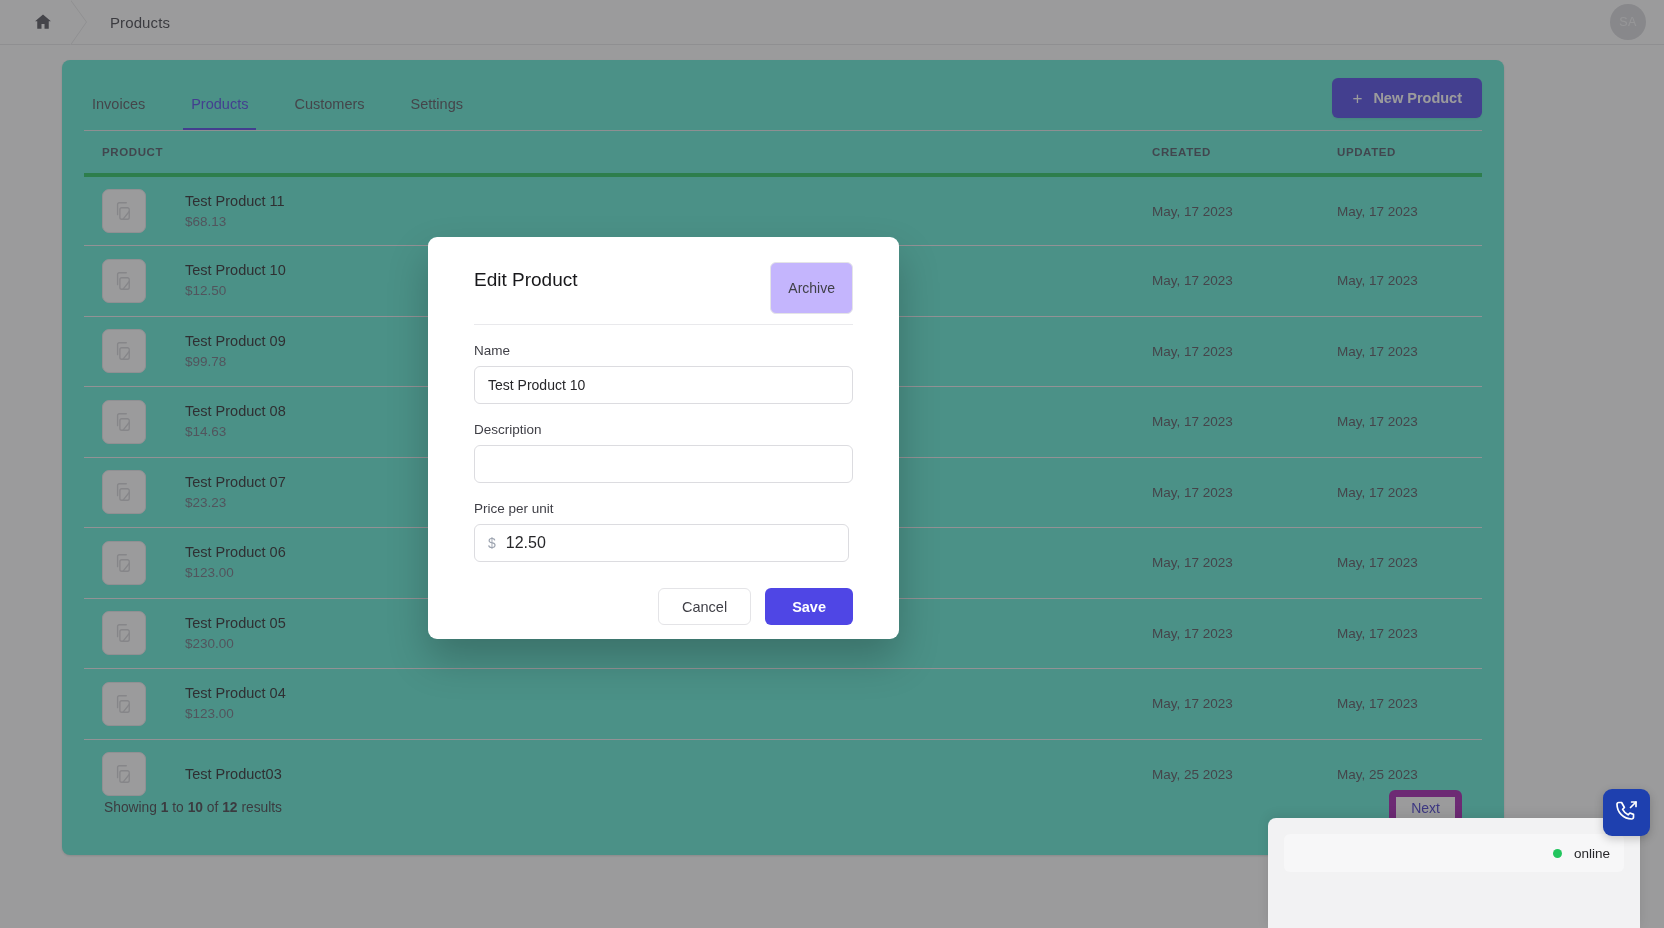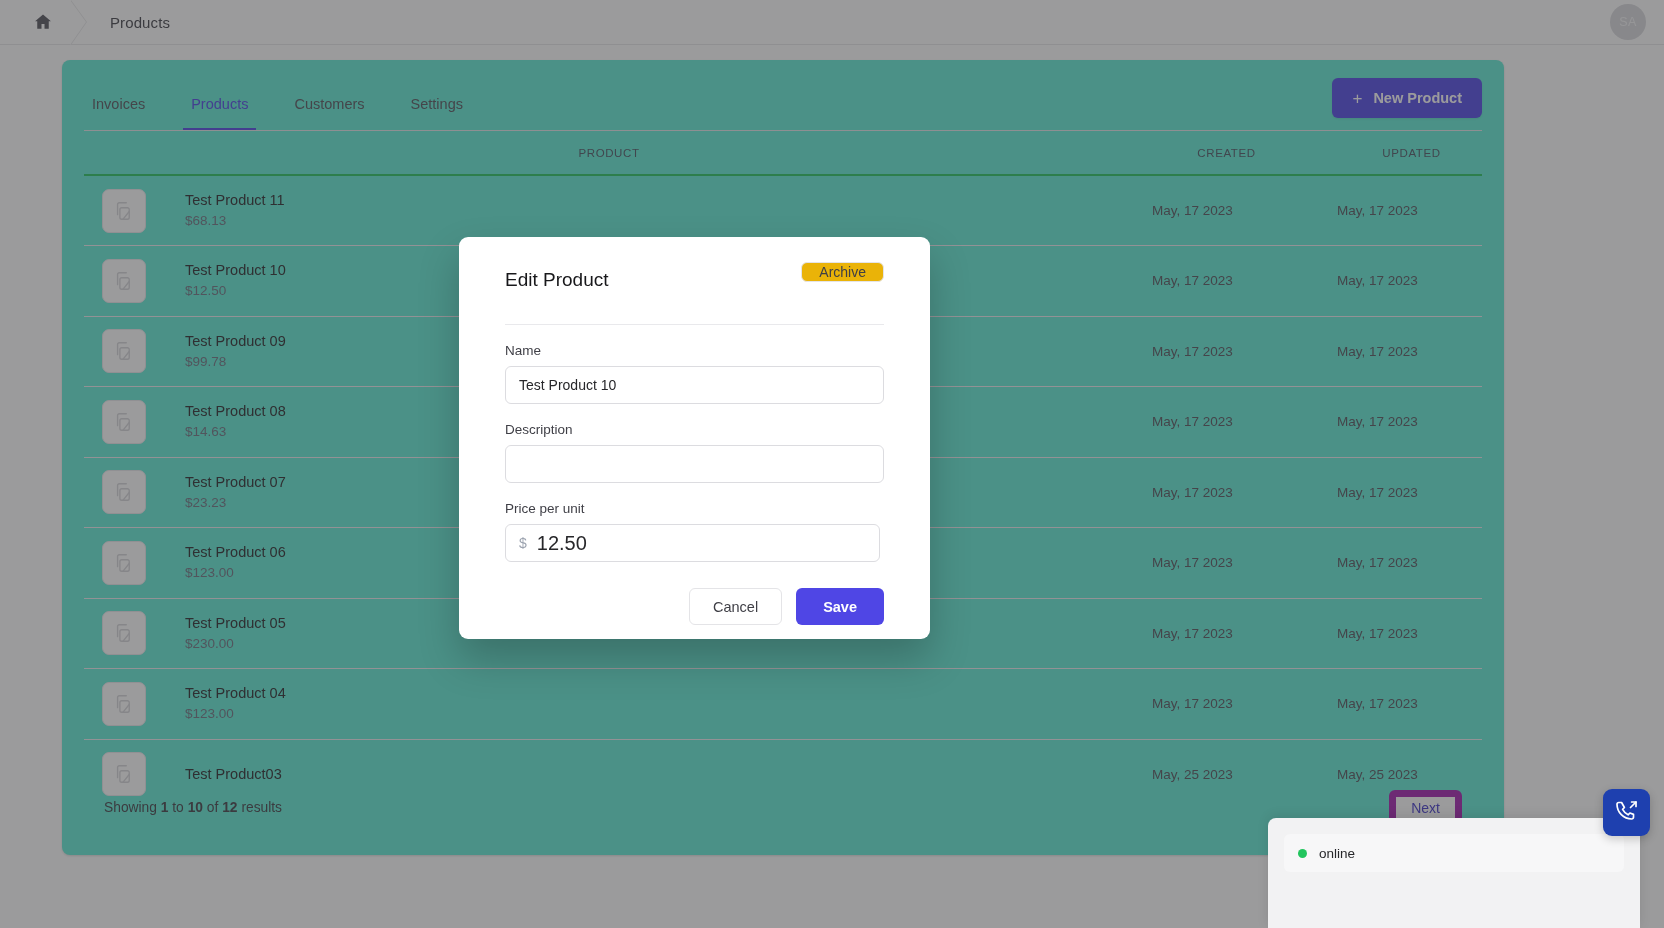--- a/index.html
+++ b/index.html
@@ -99,23 +99,23 @@
   .table-wrap {
     position: relative;
     margin: 0 22px;
     border-top: 1px solid #e5e7eb;
     height: 672px;
     overflow: hidden;
   }
   table { width: 100%; border-collapse: collapse; table-layout: fixed; }
   thead th {
     height: 44px;
-    font-size: 11.5px; font-weight: 400; letter-spacing: .6px;
-    color: #4b5563; text-align: center;
-    border-bottom: 2px solid #22c55e;
+    font-size: 11.5px; font-weight: 700; letter-spacing: .6px;
+    color: #4b5563; text-align: left;
+    border-bottom: 4px solid #22c55e;
     padding: 0 18px;
     vertical-align: middle;
   }
   th.col-product { width: 1050px; }
   th.col-created { width: 185px; }
   th.col-updated { width: 185px; }
   tbody tr { height: 70.5px; border-bottom: 1px solid #ededf0; }
   tbody td { padding: 0 18px; vertical-align: middle; }
   .prod-cell { display: flex; align-items: center; gap: 39px; }
   .thumb {
@@ -152,30 +152,29 @@
   }
 
   
   .modal {
     position: absolute; left: 428px; top: 237px;
     width: 471px; height: 402px;
     background: #fff; border-radius: 9px;
     box-shadow: 0 20px 40px rgba(0,0,0,.22);
     z-index: 60;
     padding: 25px 46px 0 46px;
-    margin-left: 31px;
   }
   .modal-head {
     display: flex; align-items: flex-start; justify-content: space-between;
     height: 52px;
   }
   .modal-title { font-size: 19px; color: #18181b; padding-top: 7px; }
   .archive-btn {
-    height: 20px; padding: 0 17px;
-    background: #eab308; color: #3f3f46;
+    height: 52px; padding: 0 17px;
+    background: #c4b5fd; color: #3f3f46;
     border: 1px solid #e4e4e7; border-radius: 6px;
     font-size: 14px; cursor: pointer;
   }
   .modal-divider { height: 1px; background: #e9e9ec; margin: 10px 0 0 0; }
 
   .field { padding-top: 18px; }
   .field-label {
     display: block;
     font-size: 13.5px; color: #3f3f46; margin-bottom: 8px;
   }
@@ -191,21 +190,21 @@
   .input::placeholder { color: #a1a1aa; }
   .price-wrap {
     width: 375px; height: 38px;
     border: 1px solid #dcdce0; border-radius: 6px;
     display: flex; align-items: center; padding: 0 13px; gap: 10px;
     background: #fff;
   }
   .currency { font-size: 14px; color: #9ca3af; }
   .price-input {
     flex: 1; border: none; outline: none;
-    font-size: 20px; color: #27272a;
+    font-size: 16px; color: #27272a;
     font-family: "Liberation Sans", sans-serif;
     background: transparent;
   }
   .modal-actions {
     display: flex; justify-content: flex-end; gap: 14px;
     padding-top: 26px;
   }
   .cancel-btn {
     height: 37px; padding: 0 23px;
     background: #fff; color: #3f3f46;
@@ -233,21 +232,21 @@
     width: 372px; height: 110px;
     background: #f2f2f3;
     border-radius: 8px 8px 0 0;
     box-shadow: 0 -2px 12px rgba(0,0,0,.10);
     z-index: 65;
     padding: 16px;
   }
   .status-row {
     display: flex; align-items: center; gap: 12px;
     height: 38px; padding: 0 14px;
-    background: #f7f7f8; border-radius: 6px;
+    background: #f7f7f8; border-radius: 6px; justify-content: flex-end;
   }
   .green-dot { width: 9px; height: 9px; border-radius: 50%; background: #22c55e; flex: none; }
   .status-text { font-size: 13.5px; color: #27272a; }
 </style>
 </head>
 <body>
 
 <div id="page-root">
 
   <div class="topbar">

